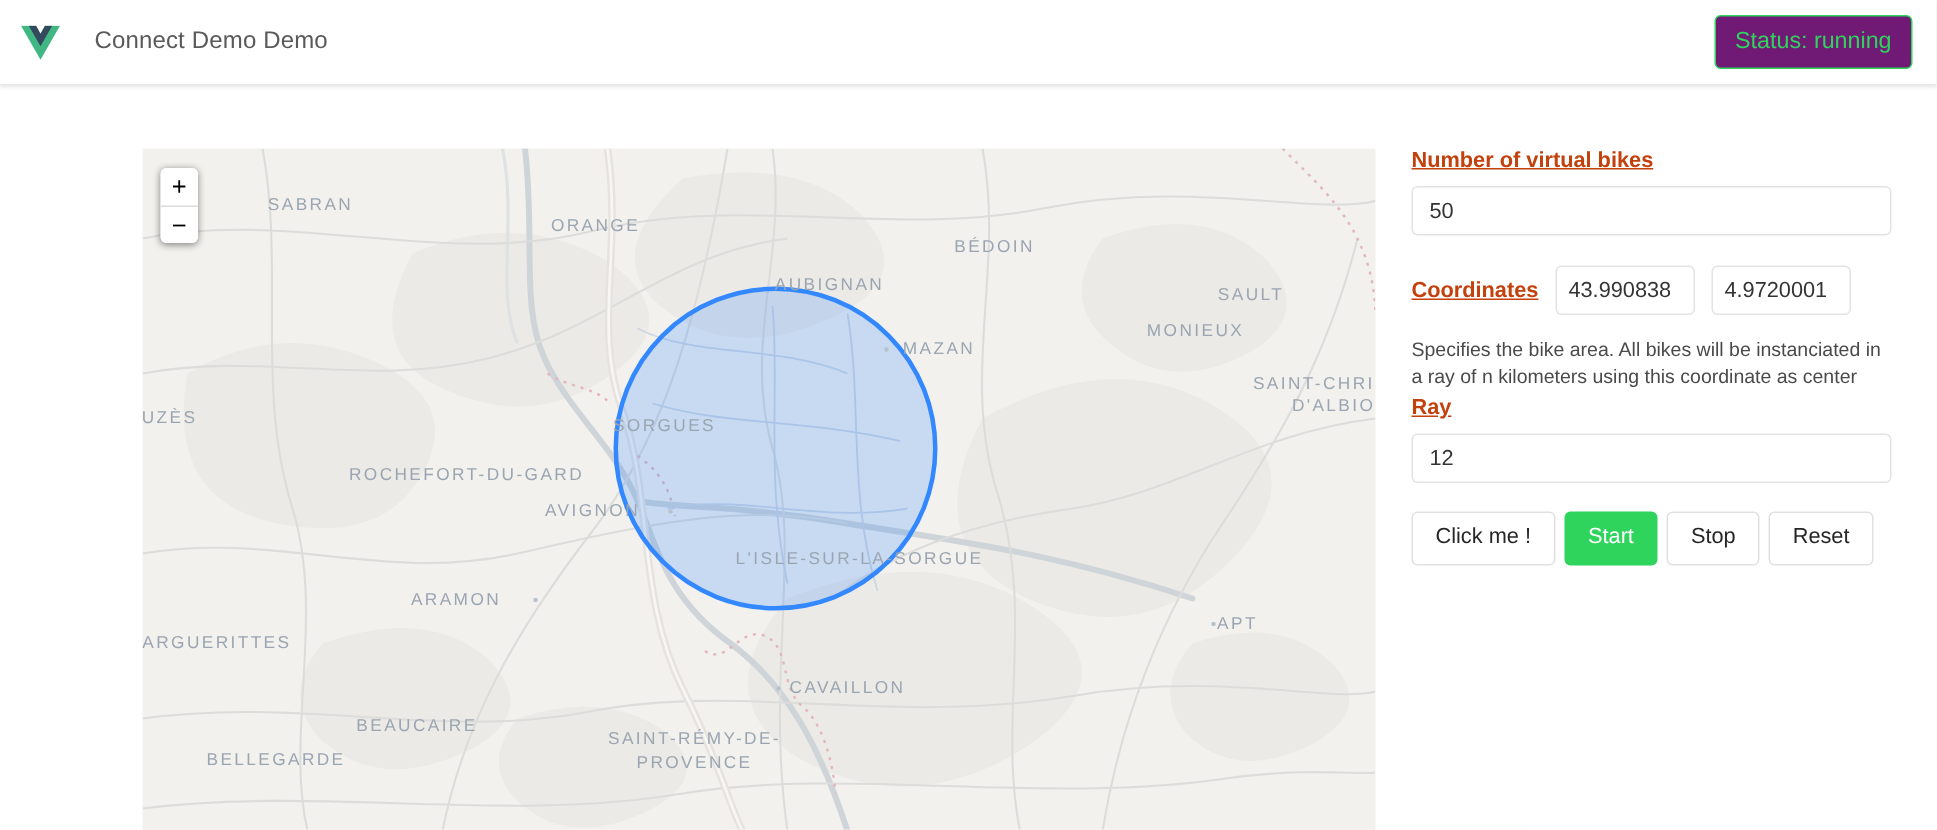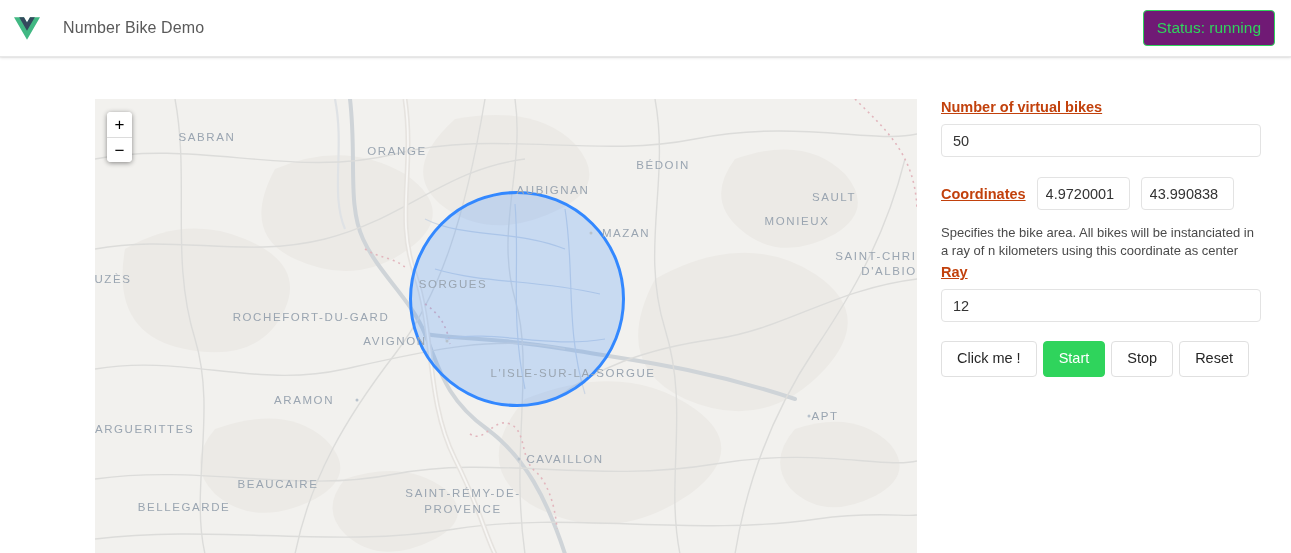--- a/index.html
+++ b/index.html
@@ -211,21 +211,21 @@
 </head>
 <body>
 
 <div class="appbar">
   <div class="brand-logo">
     <svg viewBox="0 0 261 226" width="26" height="23" aria-hidden="true">
       <path d="M161 0L130.5 52.8 100 0H0l130.5 226L261 0z" fill="#41b883"></path>
       <path d="M161 0L130.5 52.8 100 0H52l78.5 136L209 0z" fill="#35495e"></path>
     </svg>
   </div>
-  <div class="app-title">Number Bike Demo</div>
+  <div class="app-title">Connect Demo Demo</div>
   <div class="spacer"></div>
   <div class="status-badge">Status: running</div>
 </div>
 
 <div class="page">
 
   <div class="map-wrap">
 
     <div class="map-canvas">
       <svg viewBox="0 0 822 455" preserveAspectRatio="none" aria-hidden="true">
@@ -292,21 +292,21 @@
     <div class="ray-circle" style="left:422px; top:200px; width:216px; height:216px;"></div>
 
     <div class="map-label" style="left:112px; top:38px;">SABRAN</div>
     <div class="map-label" style="left:302px; top:52px;">ORANGE</div>
     <div class="map-label" style="left:568px; top:66px;">BÉDOIN</div>
     <div class="map-label" style="left:458px; top:91px;">AUBIGNAN</div>
     <div class="map-label" style="left:739px; top:98px;">SAULT</div>
     <div class="map-label" style="left:531px; top:134px;">MAZAN</div>
     <div class="map-label" style="left:702px; top:122px;">MONIEUX</div>
     <div class="map-label" style="left:18px;  top:180px;">UZÈS</div>
-    <div class="map-label" style="left:348px; top:185px;margin-left:10px;">SORGUES</div>
+    <div class="map-label" style="left:348px; top:185px;">SORGUES</div>
     <div class="map-label" style="left:799px; top:157px;">SAINT-CHRISTOL</div>
     <div class="map-label" style="left:799px; top:172px;">D'ALBION</div>
     <div class="map-label" style="left:216px; top:218px;">ROCHEFORT-DU-GARD</div>
     <div class="map-label" style="left:300px; top:242px;">AVIGNON</div>
     <div class="map-label" style="left:478px; top:274px;">L'ISLE-SUR-LA-SORGUE</div>
     <div class="map-label" style="left:730px; top:317px;">APT</div>
     <div class="map-label" style="left:209px; top:301px;">ARAMON</div>
     <div class="map-label" style="left:44px;  top:330px;">MARGUERITTES</div>
     <div class="map-label" style="left:470px; top:360px;">CAVAILLON</div>
     <div class="map-label" style="left:368px; top:394px;">SAINT-RÉMY-DE-</div>
@@ -327,22 +327,22 @@
   </div>
 
   <div class="settings">
 
 
     <label class="field-label">Number of virtual bikes</label>
     <input class="text-input" type="text" value="50" style="">
 
     <div class="coord-row">
       <label class="field-label">Coordinates</label>
+      <input class="coord-input" type="text" value="43.990838" style="">
       <input class="coord-input" type="text" value="4.9720001" style="">
-      <input class="coord-input" type="text" value="43.990838" style="">
     </div>
 
     <p class="helper-text">Specifies the bike area. All bikes will be instanciated in a ray of n kilometers using this coordinate as center</p>
 
     <label class="field-label section-ray-label">Ray</label>
     <div class="ray-input-wrap">
       <input class="text-input" type="text" value="12" style="">
     </div>
 
 

